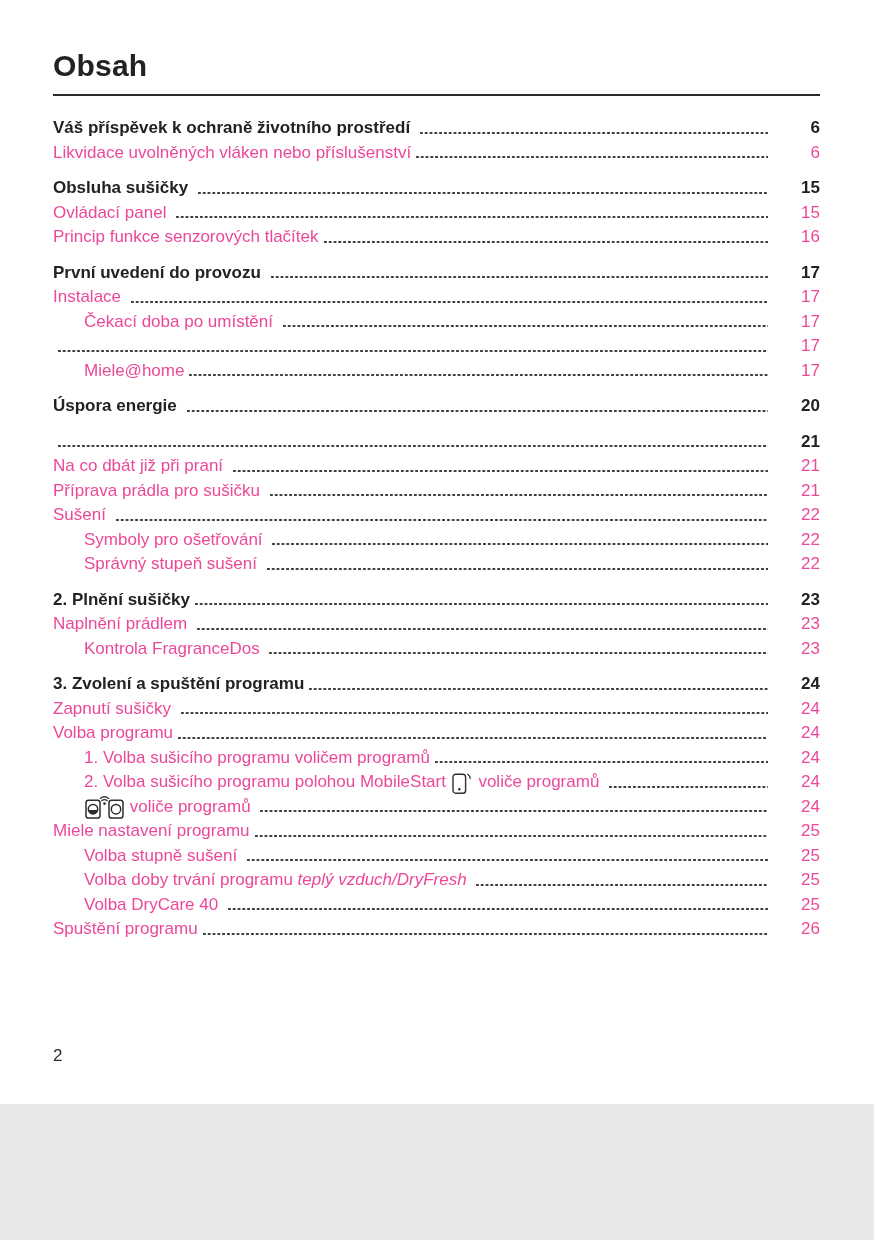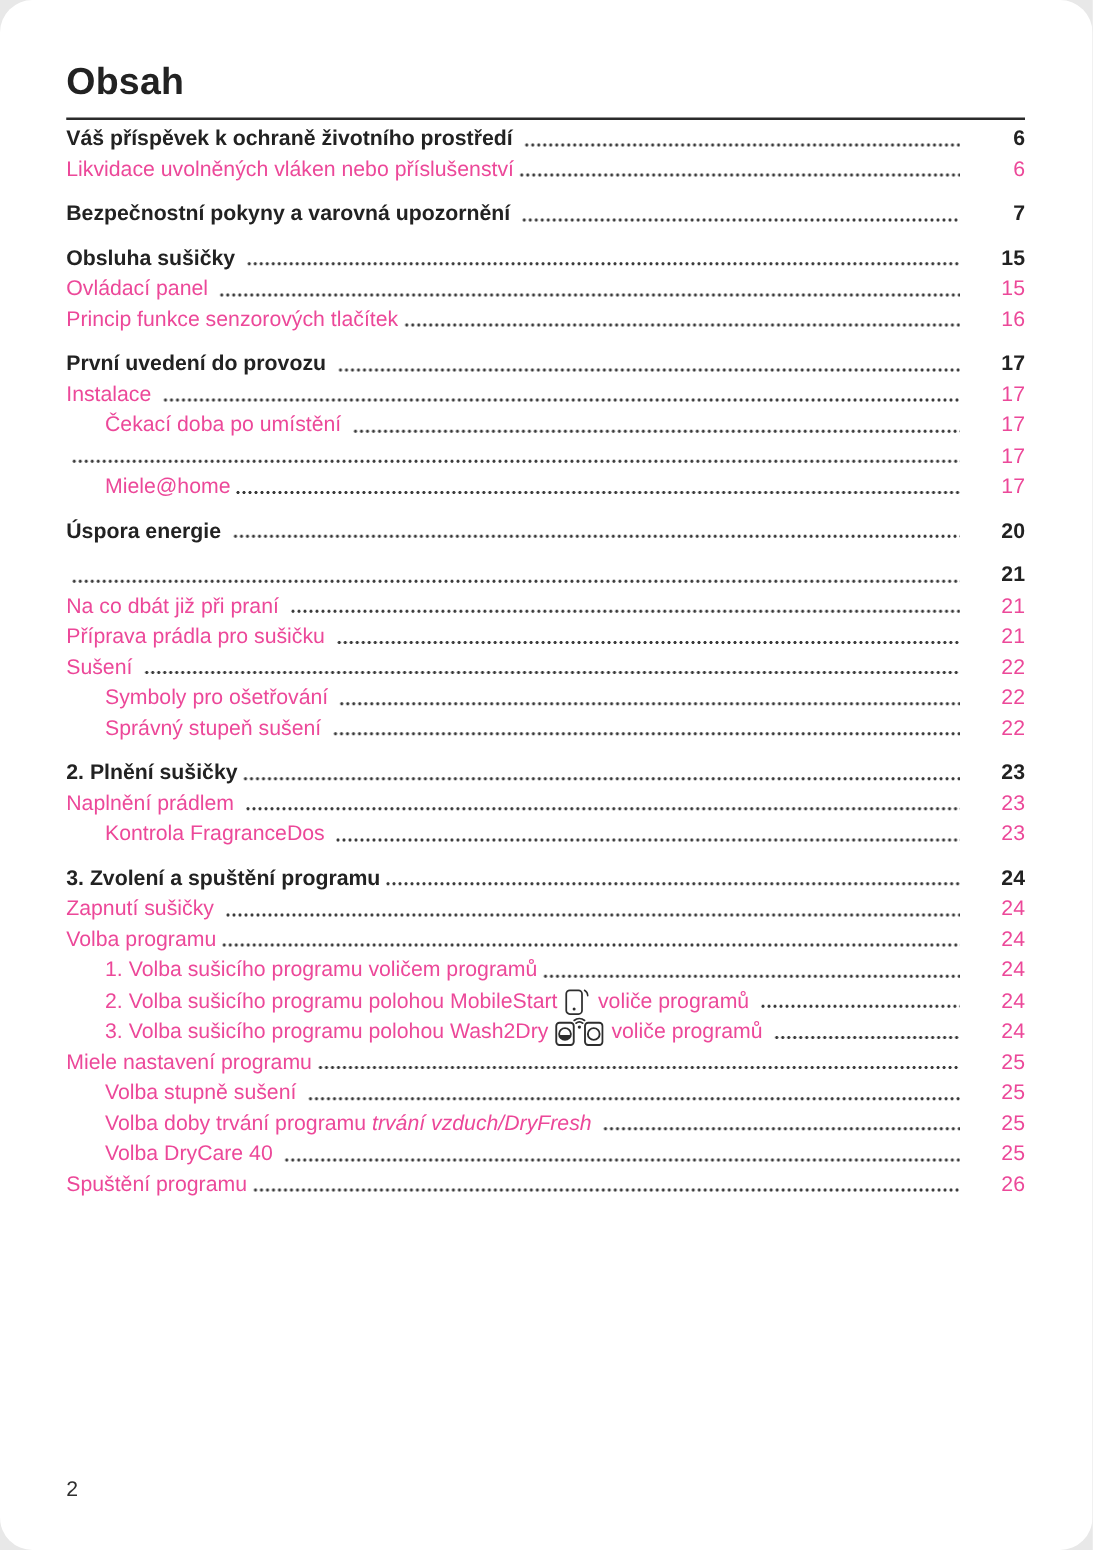--- a/index.html
+++ b/index.html
@@ -2,41 +2,40 @@
 <html><head>
 <meta charset="utf-8">
 <style>
   * { margin: 0; padding: 0; box-sizing: border-box; }
   html, body { background: #e8e8e8; }
   body { font-family: "Liberation Sans", "DejaVu Sans", sans-serif; }
 
   .page {
     position: relative;
     width: 874px;
-    height: 1240px;
+    height: 1104px;
     margin: 0 auto;
     background: #ffffff;
     color: #2b2b2b;
     overflow: hidden;
-    border-radius: 26px;
   }
 
   .content { padding: 48px 54px 0 53px; }
 
   .doc-title {
     font-size: 30px;
     font-weight: 700;
     letter-spacing: 0.2px;
     color: #222222;
     line-height: 36px;
     padding-bottom: 10px;
     border-bottom: 2px solid #2b2b2b;
   }
 
-  .toc { margin-top: 3px; }
+  .toc { margin-top: 20px; }
 
   .toc-row {
     display: flex;
     align-items: center;
     height: 24.5px;
     font-size: 17px;
     color: #ec4899;
   }
   .toc-row.gap { margin-top: 11px; }
   .toc-row.bold { font-weight: 700; color: #222222; }
@@ -90,25 +89,20 @@
           <span class="toc-label"><span>Váš příspěvek k ochraně životního prostředí </span></span>
           <span class="toc-leader"></span>
           <span class="toc-page">6</span>
         </div>
         <div class="toc-row">
           <span class="toc-label"><span>Likvidace uvolněných vláken nebo příslušenství</span></span>
           <span class="toc-leader"></span>
           <span class="toc-page">6</span>
         </div>
         <div class="toc-row bold gap">
-          <span class="toc-label"><span>Bezpečnostní pokyny a varovná upozornění </span></span>
-          <span class="toc-leader"></span>
-          <span class="toc-page">7</span>
-        </div>
-        <div class="toc-row bold gap">
           <span class="toc-label"><span>Obsluha sušičky </span></span>
           <span class="toc-leader"></span>
           <span class="toc-page">15</span>
         </div>
         <div class="toc-row">
           <span class="toc-label"><span>Ovládací panel </span></span>
           <span class="toc-leader"></span>
           <span class="toc-page">15</span>
         </div>
         <div class="toc-row">
@@ -215,21 +209,21 @@
       <rect x="1" y="4.2" width="12.6" height="19" rx="2.8"></rect>
       <circle cx="7.3" cy="19.2" r="1.2" fill="#2e2e2e" stroke="none"></circle>
       <path d="M15.6,4.2 a5.2,5.2 0 0 1 2.6,4.4" stroke-width="1.2" stroke-linecap="round"></path>
       <path d="M15.9,1.4 a8.2,8.2 0 0 1 4.1,7" stroke-width="1.2" stroke-linecap="round" opacity="0"></path>
     </svg></span>
 <span> voliče programů </span></span>
           <span class="toc-leader"></span>
           <span class="toc-page">24</span>
         </div>
         <div class="toc-row indent1">
-          <span class="toc-label"><span>3. Volba sušicího programu polohou Wash2Dry </span>
+          <span class="toc-label">
   <span class="icon-inline"><svg width="39" height="24" viewBox="0 0 39 24" fill="none" stroke="#2e2e2e" stroke-width="1.5">
       <rect x="1" y="5.2" width="14" height="17.8" rx="2.6"></rect>
       <circle cx="8" cy="14.2" r="4.7"></circle>
       <path d="M3.5,15 a4.55,4.55 0 0 0 9,0 z" fill="#2e2e2e" stroke="none"></path>
       <circle cx="19.5" cy="8.6" r="1.3" fill="#2e2e2e" stroke="none"></circle>
       <path d="M16.8,5.6 a4.4,4.4 0 0 1 5.4,0" stroke-width="1.3" stroke-linecap="round"></path>
       <path d="M15.3,3.4 a6.8,6.8 0 0 1 8.4,0" stroke-width="1.3" stroke-linecap="round"></path>
       <rect x="24" y="5.2" width="14" height="17.8" rx="2.6"></rect>
       <circle cx="31" cy="14.2" r="4.7"></circle>
     </svg></span>
@@ -241,21 +235,21 @@
           <span class="toc-label"><span>Miele nastavení programu</span></span>
           <span class="toc-leader"></span>
           <span class="toc-page">25</span>
         </div>
         <div class="toc-row indent1">
           <span class="toc-label"><span>Volba stupně sušení </span></span>
           <span class="toc-leader"></span>
           <span class="toc-page">25</span>
         </div>
         <div class="toc-row indent1">
-          <span class="toc-label"><span>Volba doby trvání programu </span><span class="it">trvání vzduch/DryFresh</span><span> </span></span>
+          <span class="toc-label"><span>Volba doby trvání programu </span><span class="it">teplý vzduch/DryFresh</span><span> </span></span>
           <span class="toc-leader"></span>
           <span class="toc-page">25</span>
         </div>
         <div class="toc-row indent1">
           <span class="toc-label"><span>Volba DryCare 40 </span></span>
           <span class="toc-leader"></span>
           <span class="toc-page">25</span>
         </div>
         <div class="toc-row">
           <span class="toc-label"><span>Spuštění programu</span></span>

